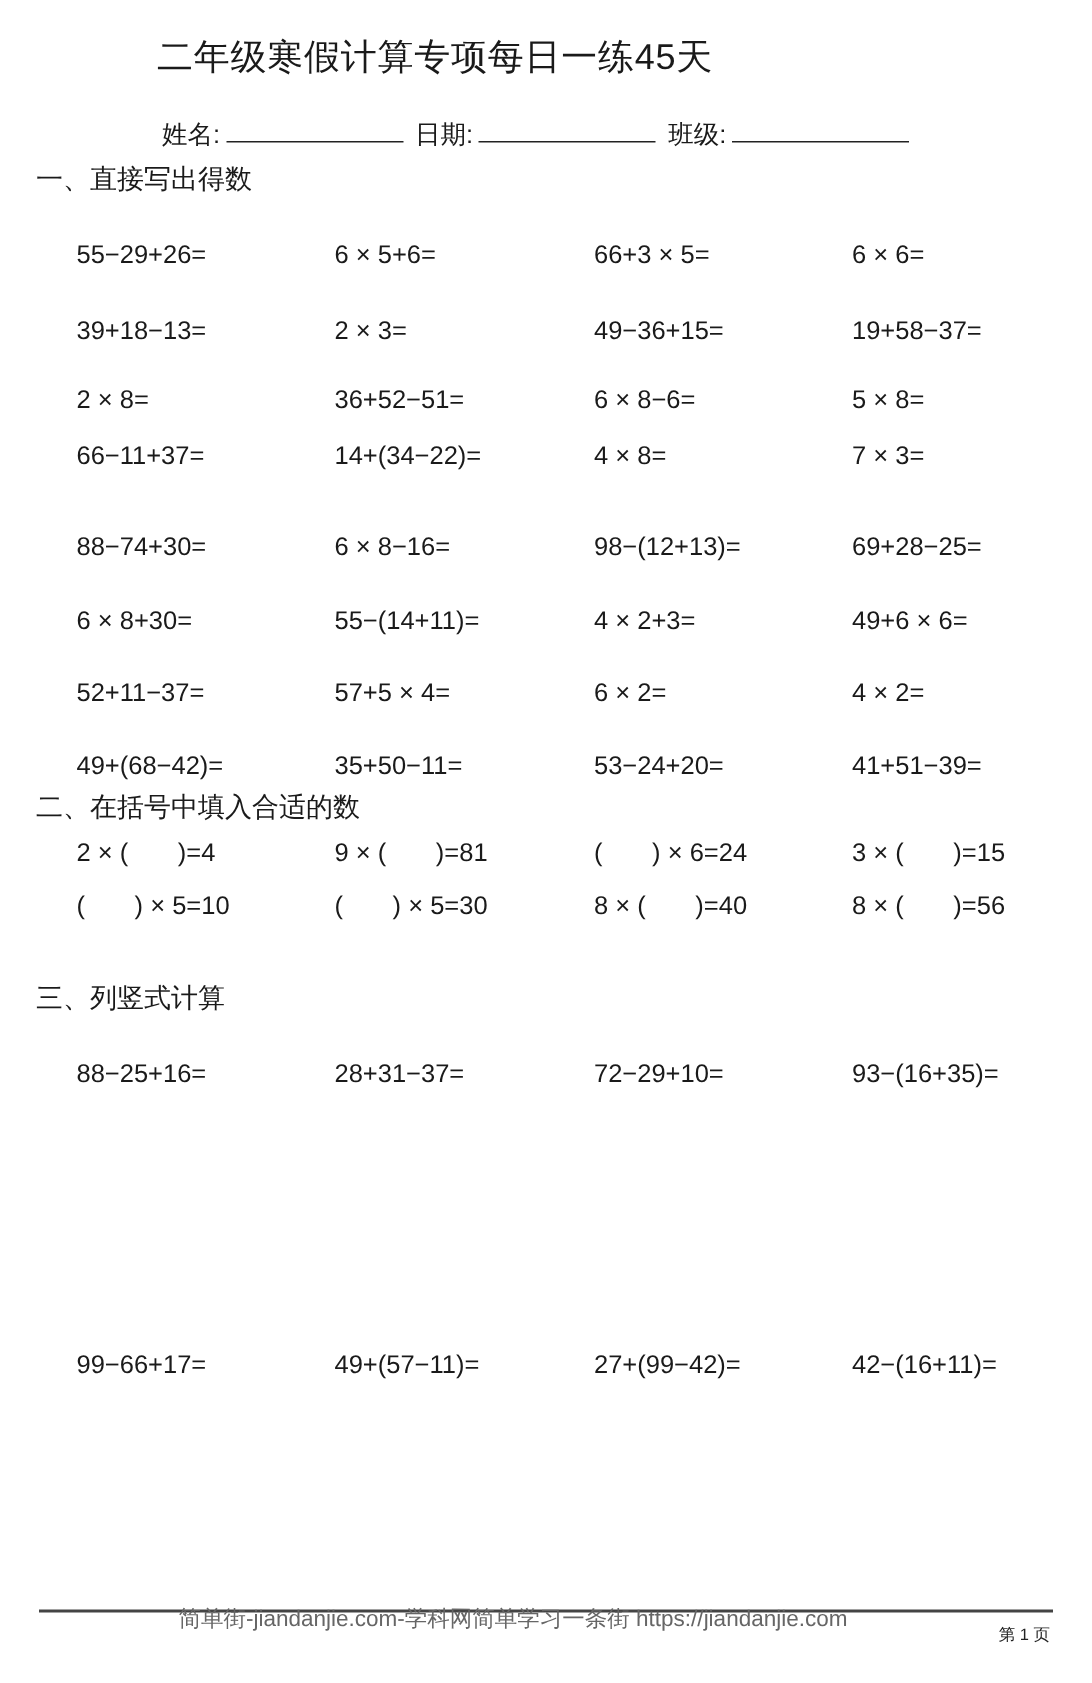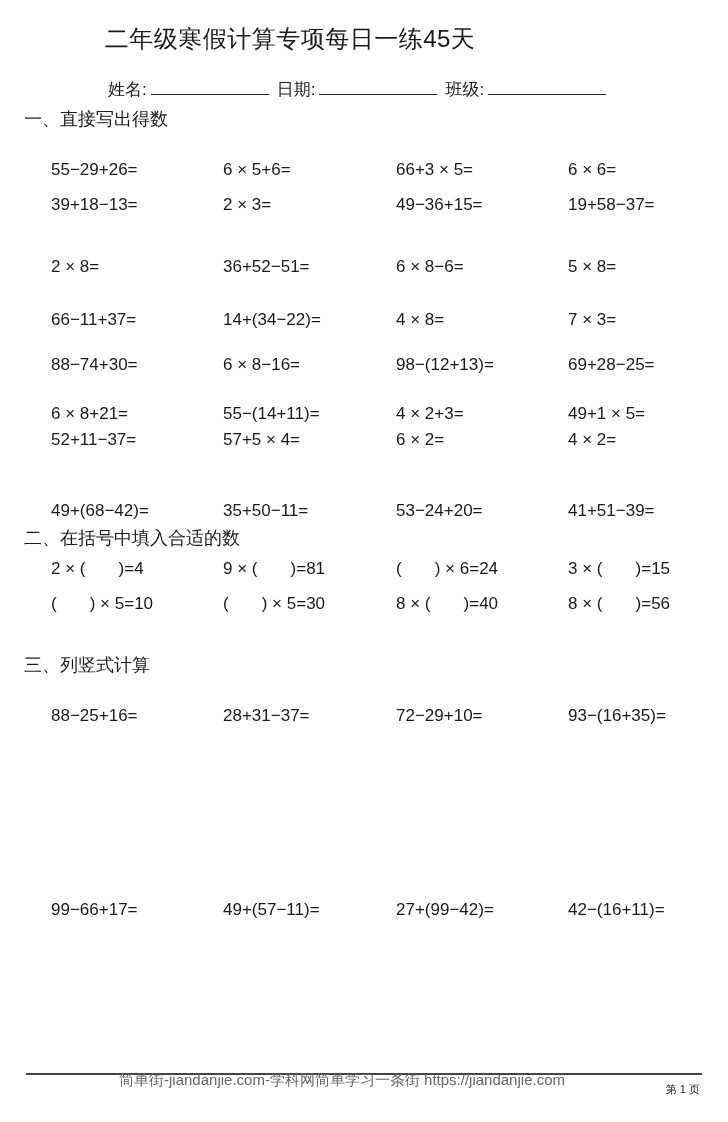--- a/index.html
+++ b/index.html
@@ -56,51 +56,51 @@
 </div>
 
 <div class="section" style="top:107px">一、直接写出得数</div>
 <div id="s0">
     <div class="row" style="top: 134px;">
       <span class="cell c0">55−29+26=</span>
       <span class="cell c1">6 × 5+6=</span>
       <span class="cell c2">66+3 × 5=</span>
       <span class="cell c3">6 × 6=</span>
     </div>
-    <div class="row" style="top: 169px;">
+    <div class="row" style="top: 185px;">
       <span class="cell c0">39+18−13=</span>
       <span class="cell c1">2 × 3=</span>
       <span class="cell c2">49−36+15=</span>
       <span class="cell c3">19+58−37=</span>
     </div>
     <div class="row" style="top: 231px;">
       <span class="cell c0">2 × 8=</span>
       <span class="cell c1">36+52−51=</span>
       <span class="cell c2">6 × 8−6=</span>
       <span class="cell c3">5 × 8=</span>
     </div>
-    <div class="row" style="top: 284px;">
+    <div class="row" style="top: 268px;">
       <span class="cell c0">66−11+37=</span>
       <span class="cell c1">14+(34−22)=</span>
       <span class="cell c2">4 × 8=</span>
       <span class="cell c3">7 × 3=</span>
     </div>
     <div class="row" style="top: 329px;">
       <span class="cell c0">88−74+30=</span>
       <span class="cell c1">6 × 8−16=</span>
       <span class="cell c2">98−(12+13)=</span>
       <span class="cell c3">69+28−25=</span>
     </div>
     <div class="row" style="top: 378px;">
-      <span class="cell c0">6 × 8+21=</span>
+      <span class="cell c0">6 × 8+30=</span>
       <span class="cell c1">55−(14+11)=</span>
       <span class="cell c2">4 × 2+3=</span>
-      <span class="cell c3">49+1 × 5=</span>
+      <span class="cell c3">49+6 × 6=</span>
     </div>
-    <div class="row" style="top: 404px;">
+    <div class="row" style="top: 426px;">
       <span class="cell c0">52+11−37=</span>
       <span class="cell c1">57+5 × 4=</span>
       <span class="cell c2">6 × 2=</span>
       <span class="cell c3">4 × 2=</span>
     </div>
     <div class="row" style="top: 475px;">
       <span class="cell c0">49+(68−42)=</span>
       <span class="cell c1">35+50−11=</span>
       <span class="cell c2">53−24+20=</span>
       <span class="cell c3">41+51−39=</span>

